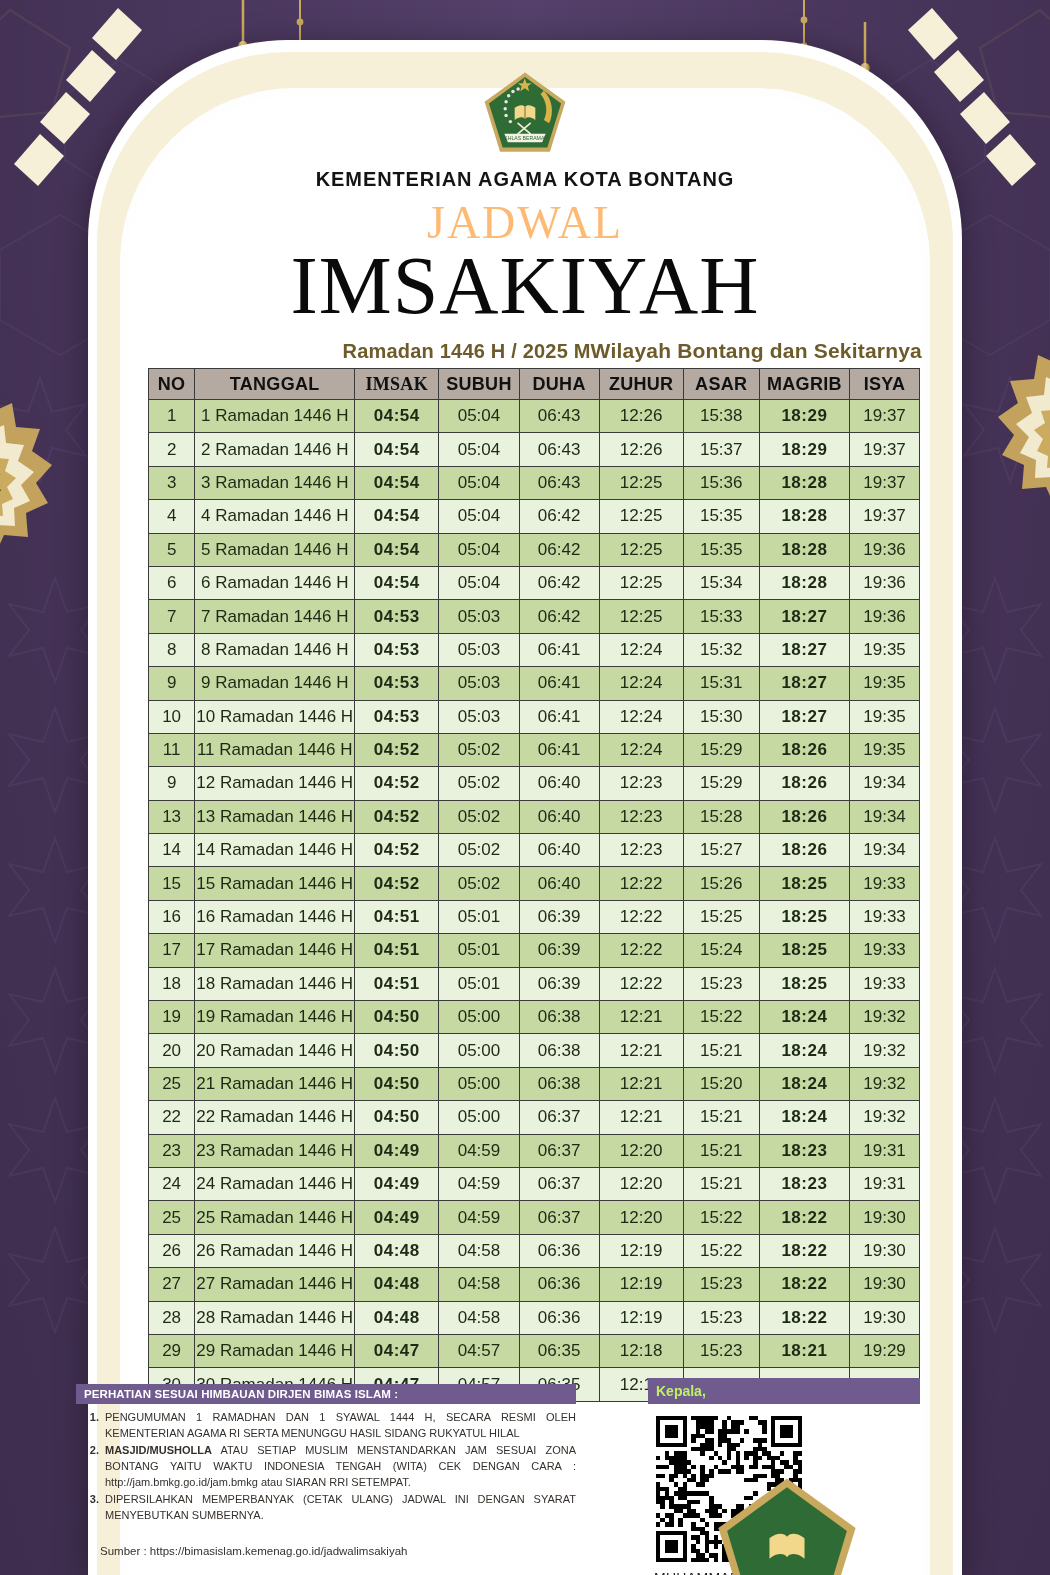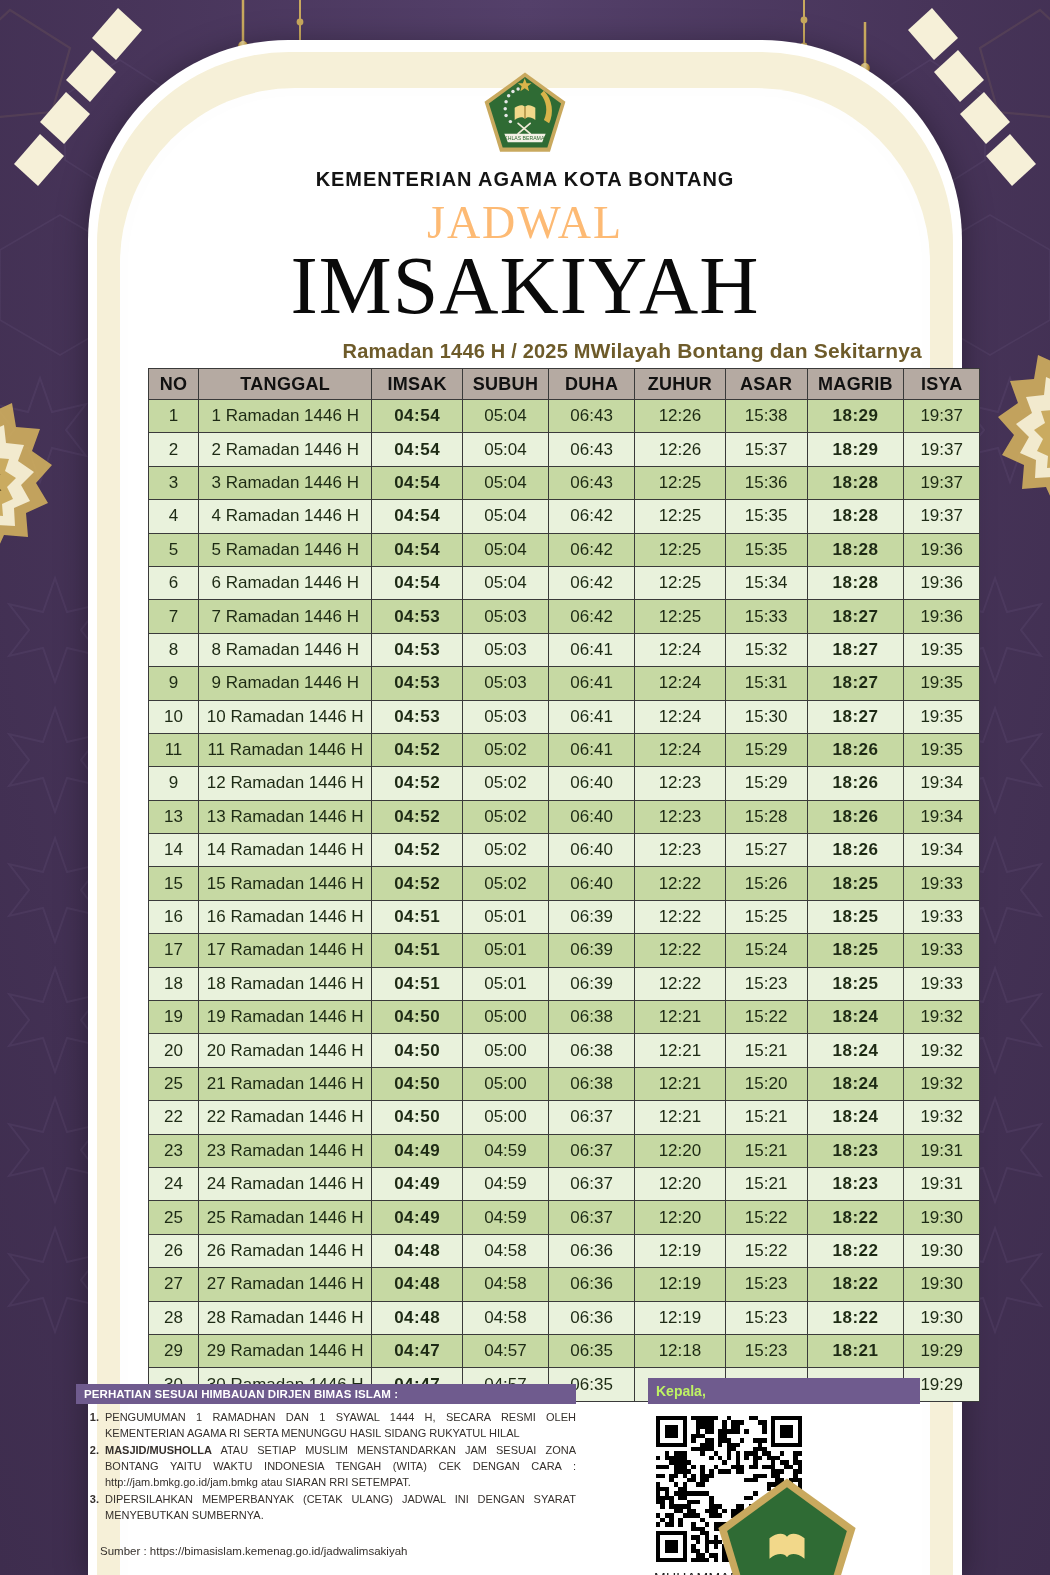--- a/index.html
+++ b/index.html
@@ -58,21 +58,21 @@
     left:0;right:0;top:245px;font-family:"Liberation Serif",serif;
     font-weight:normal;letter-spacing:1px;line-height:1;}
 
   .subrow{position:absolute;left:150px;right:128px;top:335px;height:28px;
     display:flex;justify-content:flex-end;align-items:flex-end;}
   .sub-left{font-size:20px;font-weight:bold;color:#6e5b2a;letter-spacing:.2px;}
   .sub-right{font-size:21px;font-weight:bold;color:#6e5b2a;letter-spacing:.2px;}
 
   
   .tbl-wrap{position:absolute;left:148px;top:368px;width:772px;}
-  table.sched{border-collapse:collapse;width:832px;
+  table.sched{border-collapse:collapse;width:772px;
     font-family:"Liberation Sans Narrow","Liberation Sans",sans-serif;}
   table.sched th,table.sched td{
     border:1px solid #3a3a3a;
     text-align:center;
     padding:0;height:32.4px;
     font-size:17px;color:#1d2a14;
     font-stretch:condensed;
   }
   table.sched thead th{
     background:#b5aaa2;color:#111;font-weight:bold;font-size:18px;height:30px;
@@ -84,21 +84,21 @@
   td.c-tgl{width:162px;text-align:left;padding-left:8px;}
   td.c-imsak{width:84px;font-weight:bold;color:#111a0c;letter-spacing:.5px;}
   td.c-subuh{width:80px;}
   td.c-duha{width:80px;}
   td.c-zuhur{width:84px;}
   td.c-asar{width:76px;}
   td.c-magrib{width:90px;color:#d8402c;font-weight:bold;letter-spacing:.5px;}
   td.c-isya{width:70px;}
   th.h-no{width:46px;}
   th.h-tgl{width:162px;}
-  th.h-imsak{width:84px;}
+  th.h-imsak{width:84px;font-family:Liberation Serif, serif;}
   th.h-subuh{width:80px;}
   th.h-duha{width:80px;}
   th.h-zuhur{width:84px;}
   th.h-asar{width:76px;}
   th.h-magrib{width:90px;}
   th.h-isya{width:70px;}
 
   
   .notes{position:absolute;left:76px;top:1384px;width:500px;}
   .notes-bar{background:#6f5b8e;color:#fff;font-size:11.5px;font-weight:bold;

